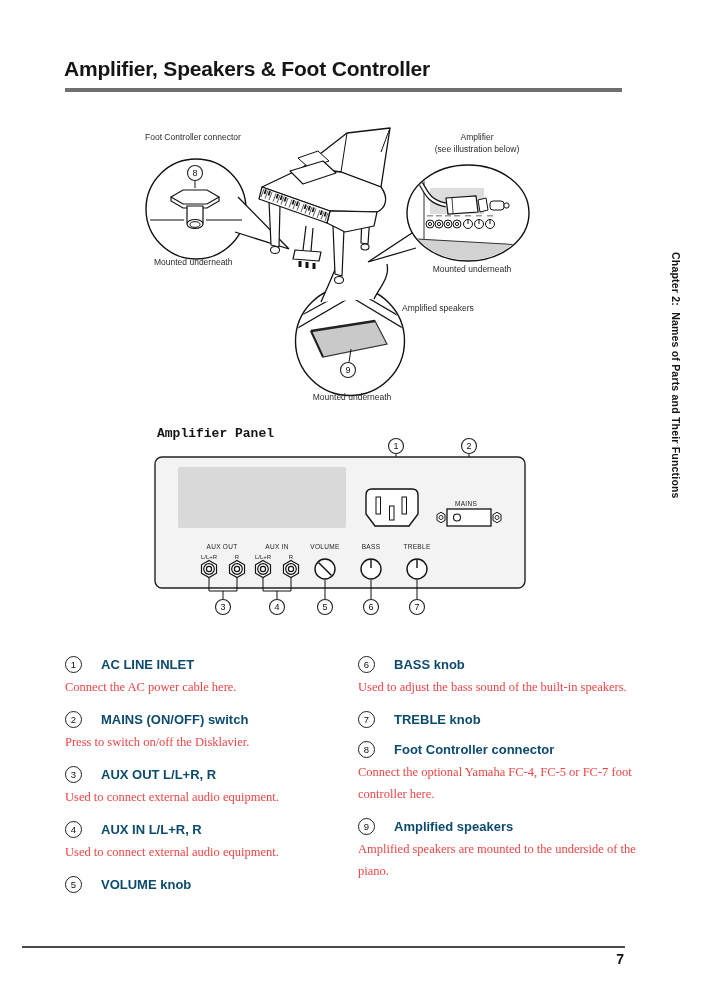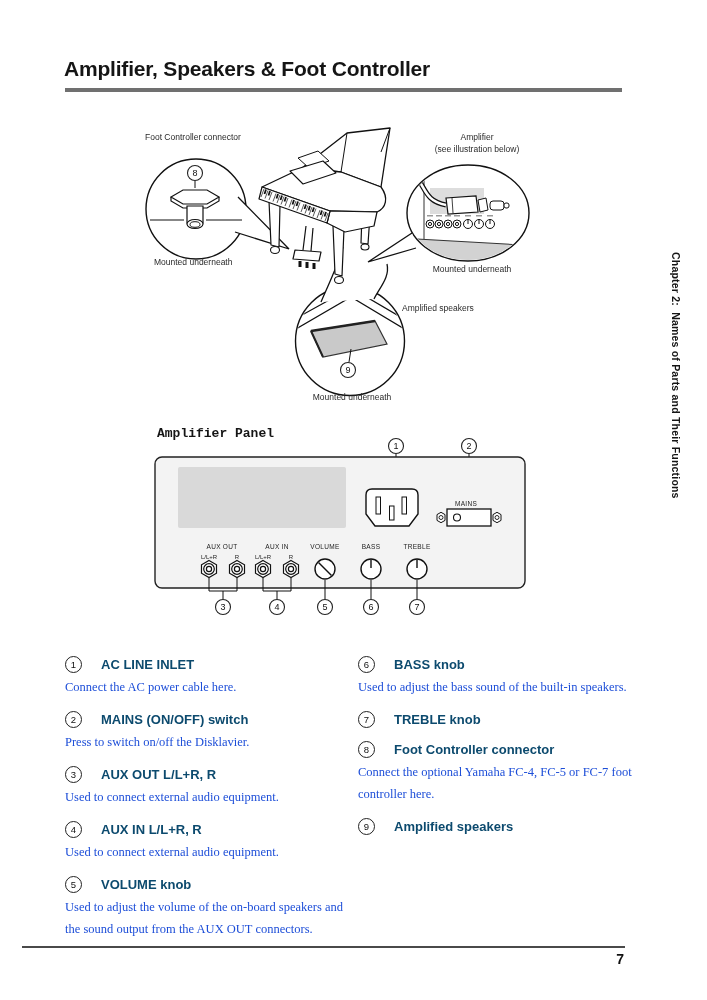--- a/index.html
+++ b/index.html
@@ -15,21 +15,21 @@
   .page-number{left:594px;top:951px;width:30px;text-align:right;font-size:14px;font-weight:bold;}
   .cols{left:65px;top:652px;width:578px;}
   .col{position:absolute;top:0;width:287px;}
   .col-left{left:0;}
   .col-right{left:293px;}
   .item{margin-bottom:9px;padding-top:4px;}
   .item-head{display:flex;align-items:center;margin-bottom:3px;}
   .cnum{flex:0 0 auto;display:inline-block;width:15px;height:15px;border:1.2px solid #222;border-radius:50%;
         font-size:9.5px;line-height:15px;text-align:center;margin-right:19px;background:#fff;}
   .item-title{font-size:13px;font-weight:bold;color:#0c4a6e;}
-  .item-body{margin:0;font-family:"Liberation Serif",serif;font-size:12.5px;line-height:22px;color:#1d4ed8;}
+  .item-body{margin:0;font-family:"Liberation Serif",serif;font-size:12.5px;line-height:22px;color:#ef4444;}
   svg text{font-family:"Liberation Sans",sans-serif;}
   .dlabel{font-size:8.5px;fill:#2a2a2a;}
   .plabel{font-size:6.5px;fill:#222;letter-spacing:0.3px;}
   .plabel2{font-size:6px;fill:#222;}
   .cnum-svg{font-size:9px;fill:#111;}
 </style>
 </head>
 <body>
 
 <div class="page">
@@ -297,21 +297,20 @@
           <span class="item-title">AUX IN L/L+R, R</span>
         </div>
         <p class="item-body">Used to connect external audio equipment.</p>
       </div>
 
       <div class="item">
         <div class="item-head">
           <span class="cnum">5</span>
           <span class="item-title">VOLUME knob</span>
         </div>
-        <p class="item-body">Used to adjust the volume of the on-board speakers and the sound output from the AUX OUT connectors.</p>
       </div>
 
     </div>
     <div class="col col-right">
 
       <div class="item">
         <div class="item-head">
           <span class="cnum">6</span>
           <span class="item-title">BASS knob</span>
         </div>
@@ -331,20 +330,21 @@
           <span class="item-title">Foot Controller connector</span>
         </div>
         <p class="item-body">Connect the optional Yamaha FC-4, FC-5 or FC-7 foot controller here.</p>
       </div>
 
       <div class="item">
         <div class="item-head">
           <span class="cnum">9</span>
           <span class="item-title">Amplified speakers</span>
         </div>
+        <p class="item-body">Amplified speakers are mounted to the underside of the piano.</p>
       </div>
 
     </div>
   </div>
 
   <div class="abs chapter-tab">Chapter 2:  Names of Parts and Their Functions</div>
   <div class="abs bottom-rule"></div>
   <div class="abs page-number">7</div>
 
 </div>

